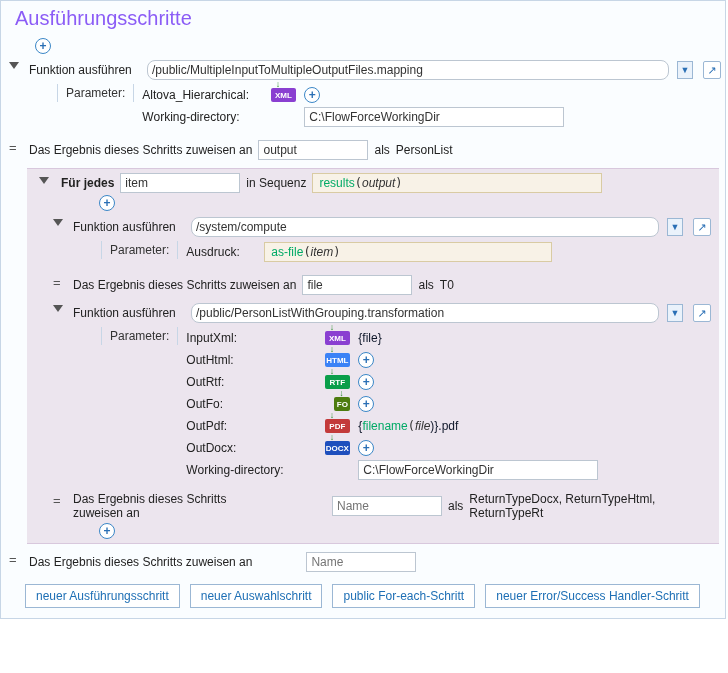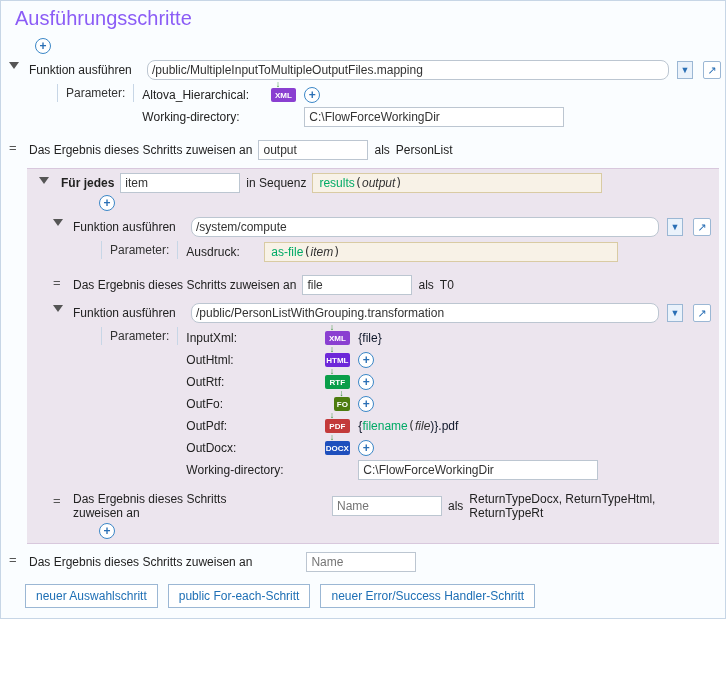--- a/index.html
+++ b/index.html
@@ -88,21 +88,21 @@
     min-height: 22px;
   }
   .pname { color: #222; }
   .badge {
     display: inline-flex; width: 25px; height: 14px;
     align-items: center; justify-content: center;
     font-size: 8px; font-weight: 700; color: #fff;
     border-radius: 2px; position: relative;
   }
   .badge.xml { background: #8a3fd1; }
-  .badge.html { background: #6d28d9; }
+  .badge.html { background: #3b82f6; }
   .badge.rtf { background: #0a9e4a; }
   .badge.fo  { background: #4d7c0f; margin-left: 10px; }
   .badge.pdf { background: #c33a3a; }
   .badge.docx{ background: #1e4fbd; }
   .badge::before {
     content: "↓"; position: absolute; top: -9px; left: 5px;
     font-size: 9px; color: #2a8a2a;
   }
   .valtxt { font-family: Consolas, monospace; color: #333; }
   .braced { color: #0f172a; }
@@ -203,21 +203,21 @@
         <span class="lbl col-fn">Funktion ausführen</span>
         <input class="input wide" style="width: 448px;" value="/system/compute">
         <span class="dd-btn">▼</span>
         <span class="ext-btn">↗</span>
       </div>
       <div class="param-block">
         <div class="param-lbl">Parameter:</div>
         <div class="param-grid">
           <div class="prow">
             <span class="pname" style="width:70px">Ausdruck:</span>
-            <span class="exprbox" style="width:354px">
+            <span class="exprbox" style="width:288px">
               <span class="fn">as-file</span>(<span class="arg">item</span>)
             </span>
           </div>
         </div>
       </div>
     </div>
 
     <div class="blk inner">
       <span class="eq l2">=</span>
       <div class="row">
@@ -307,17 +307,18 @@
 
   <div class="blk">
     <span class="eq">=</span>
     <div class="row">
       <span class="lbl">Das Ergebnis dieses Schritts zuweisen an</span>
       <input class="input gray" style="width: 110px;" placeholder="Name">
     </div>
   </div>
 
   <div class="btnbar">
+    <button class="btn">neuer Ausführungsschritt</button>
     <button class="btn">neuer Auswahlschritt</button>
     <button class="btn">public For-each-Schritt</button>
     <button class="btn">neuer Error/Success Handler-Schritt</button>
   </div>
 </div>
 
 </body></html>

